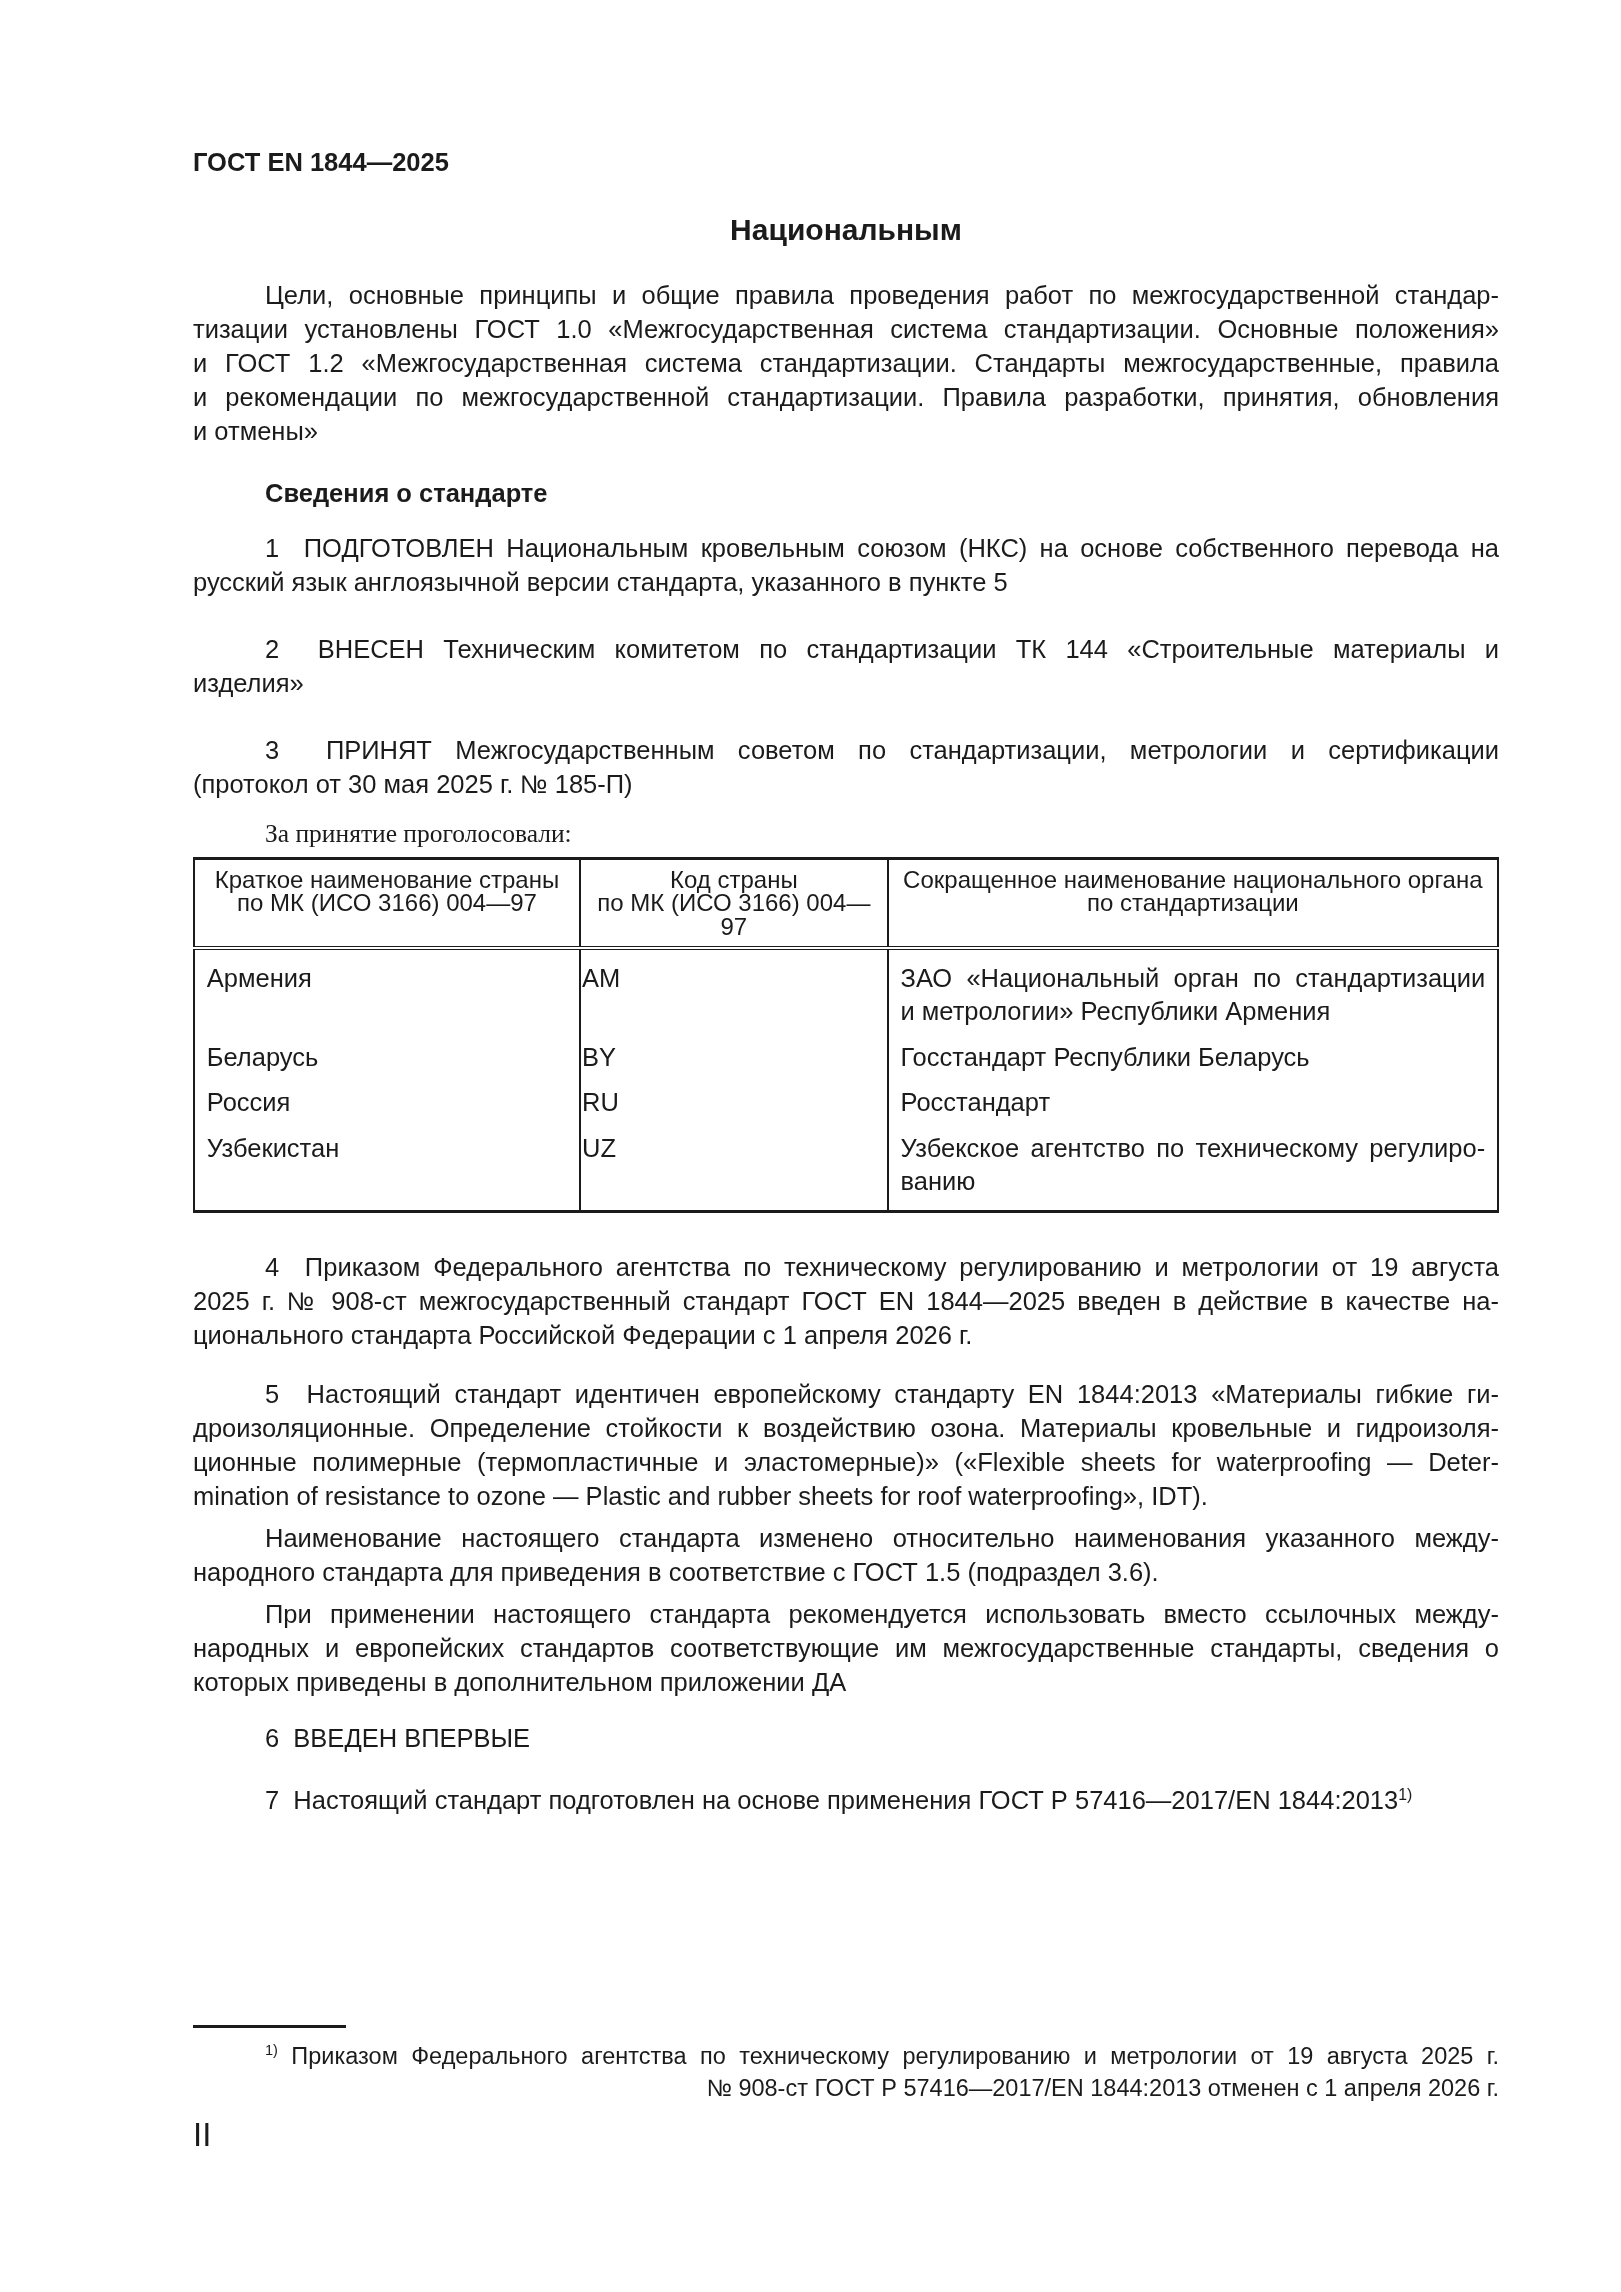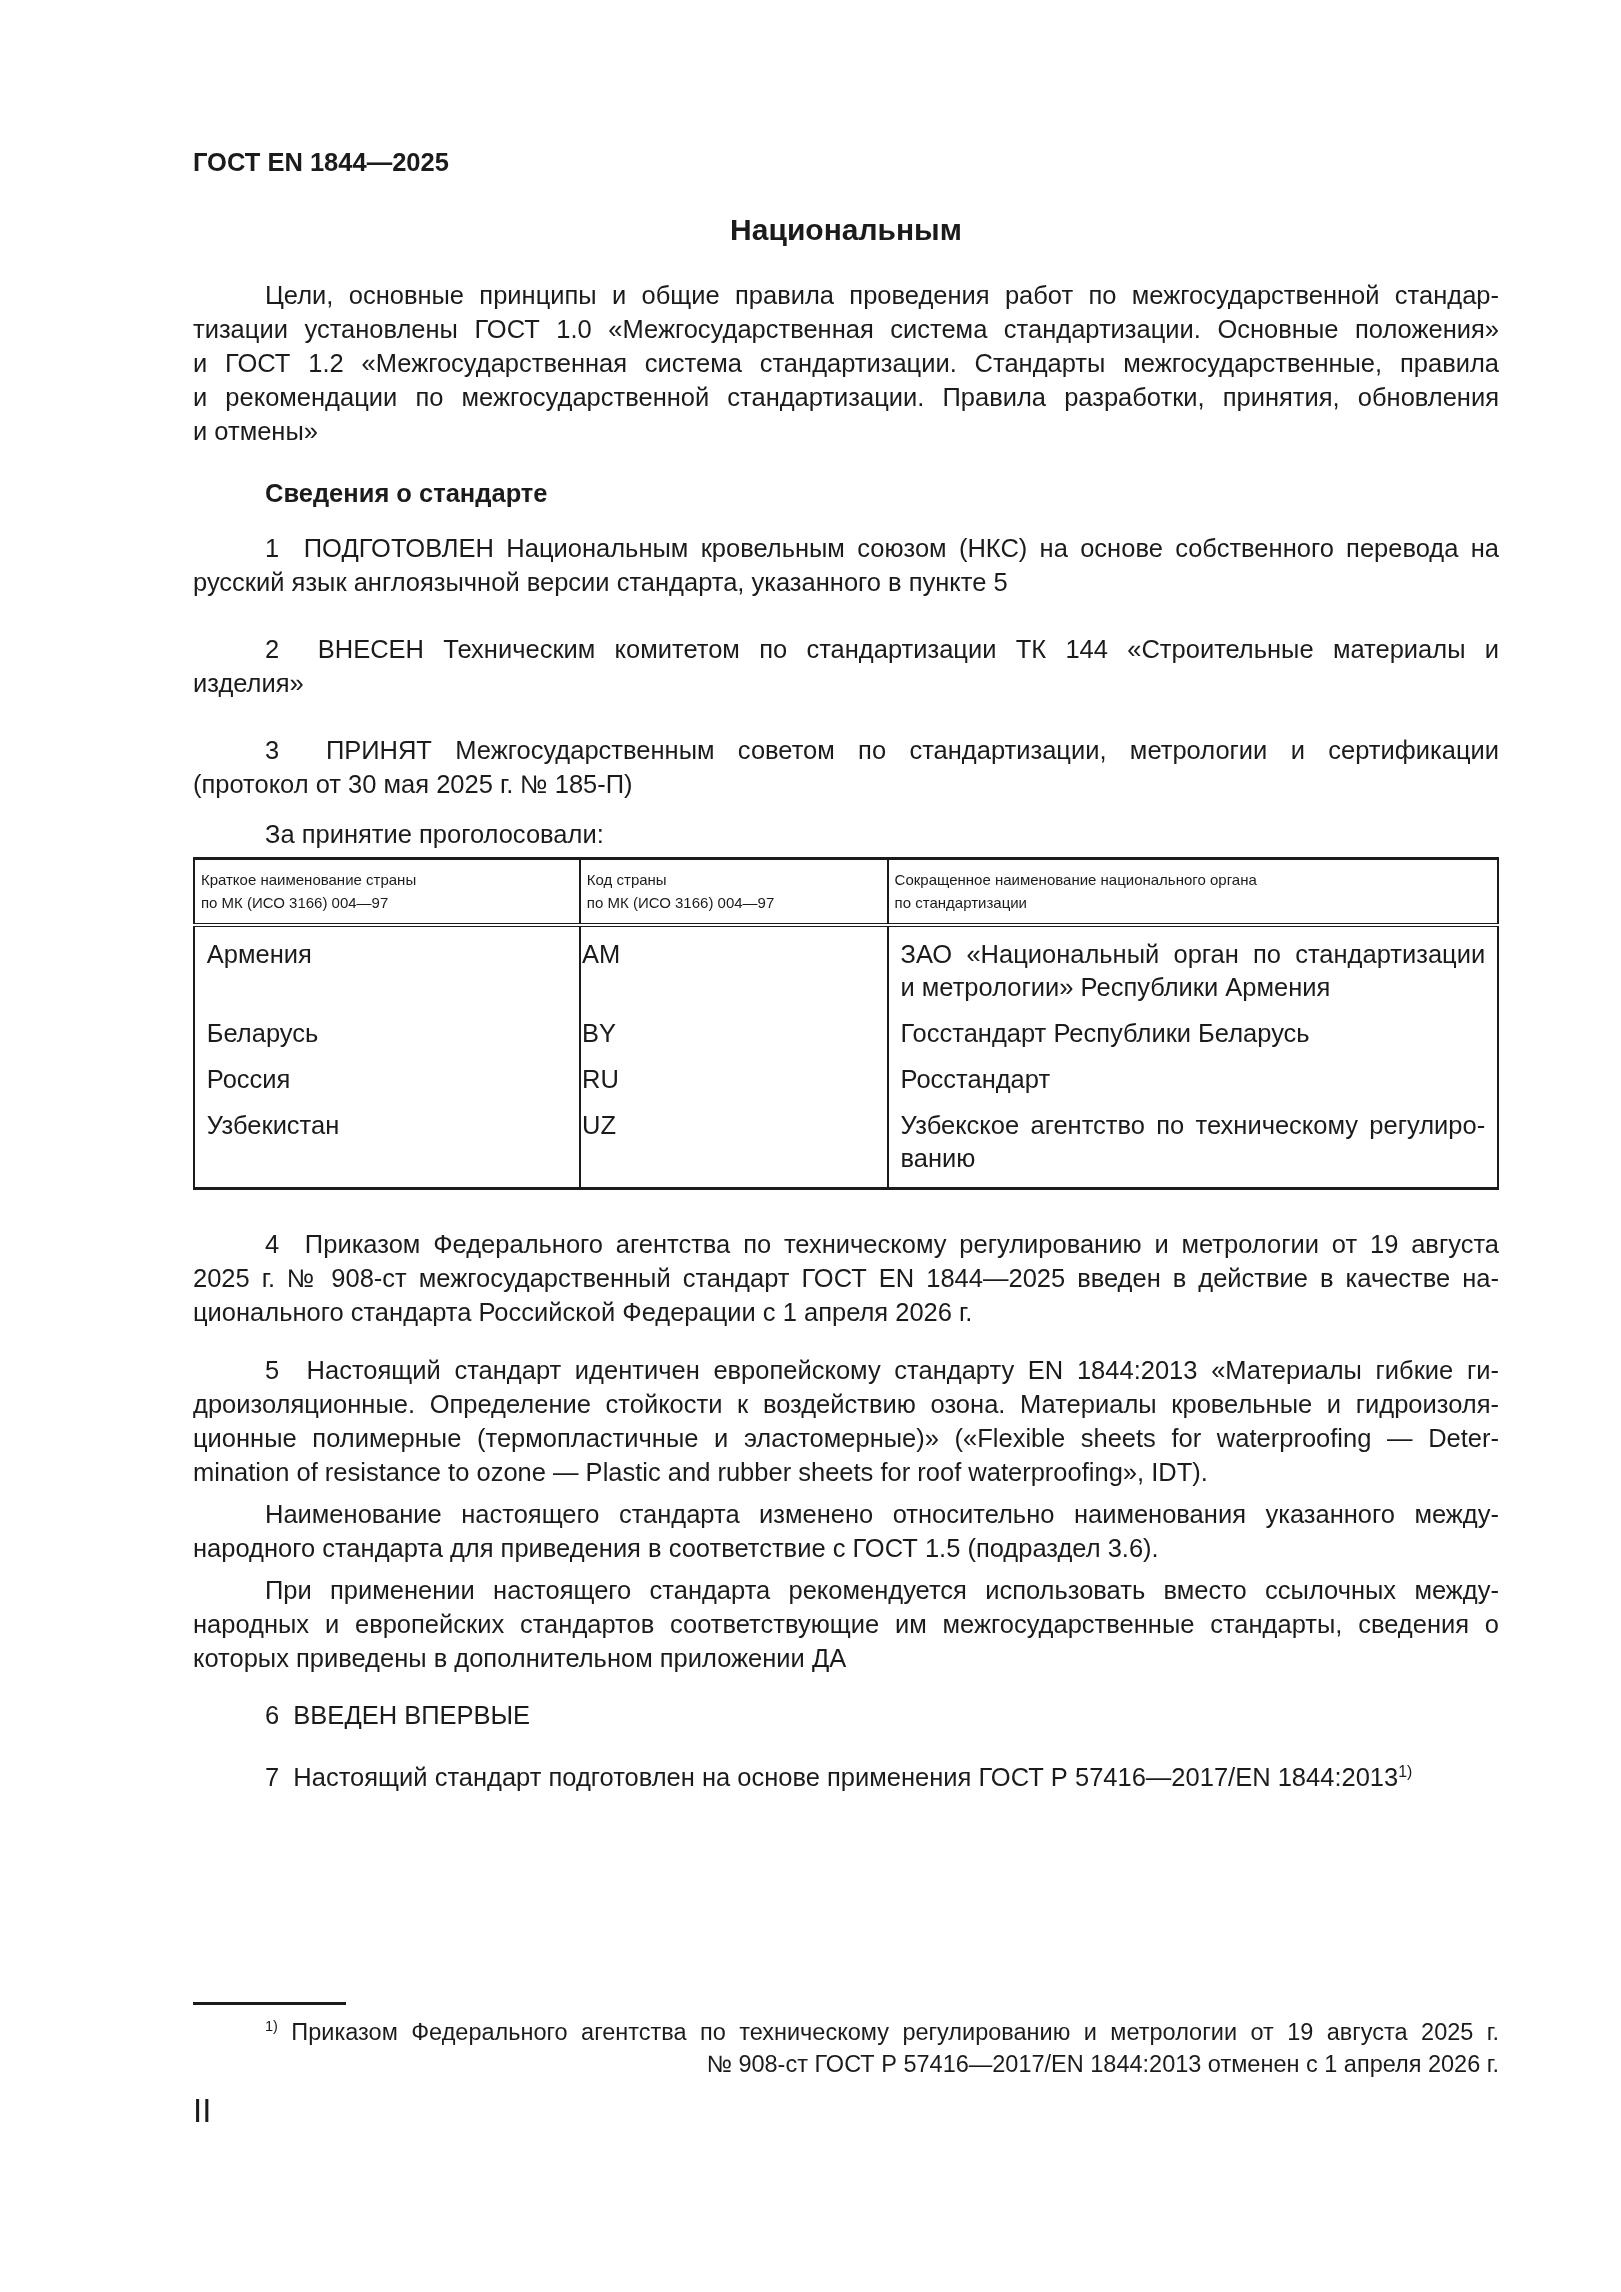--- a/index.html
+++ b/index.html
@@ -34,39 +34,39 @@
   .indent > .jline:first-child { text-indent: 72px; }
   .intro   { margin-top: 27.4px; }
   .heading {
     margin-top: 27.4px;
     font-weight: bold;
     text-indent: 72px;
   }
   .item1 { margin-top: 21.6px; }
   .item2 { margin-top: 33px; }
   .item3 { margin-top: 33px; }
-  .voting { margin-top: 15.7px; text-indent: 72px; }
+  .voting { margin-top: 15.7px; text-indent: 72px; font-family: Liberation Serif, serif; }
 
   table.vote {
     margin-top: 5.9px;
     width: 100%;
     border-collapse: collapse;
     border-top: 3.9px solid #1b1b1b;
     border-bottom: 3.9px solid #1b1b1b;
   }
   table.vote th, table.vote td {
     border-left: 2px solid #1b1b1b;
     border-right: 2px solid #1b1b1b;
     vertical-align: top;
   }
   table.vote thead th {
     font-weight: normal;
-    font-size: 15px;
+    font-size: 24px;
     line-height: 23.5px;
-    text-align: left;
+    text-align: center;
     padding: 7.8px 5.9px;
     border-bottom: 4.9px double #1b1b1b;
   }
   table.vote tbody td {
     font-size: 25.5px;
     line-height: 33px;
     padding-top: 11.8px;
   }
   table.vote tbody tr:last-child td { padding-bottom: 11.8px; }
   td.country { width: 29.6%; padding-left: 11.8px; padding-right: 9.8px; }

